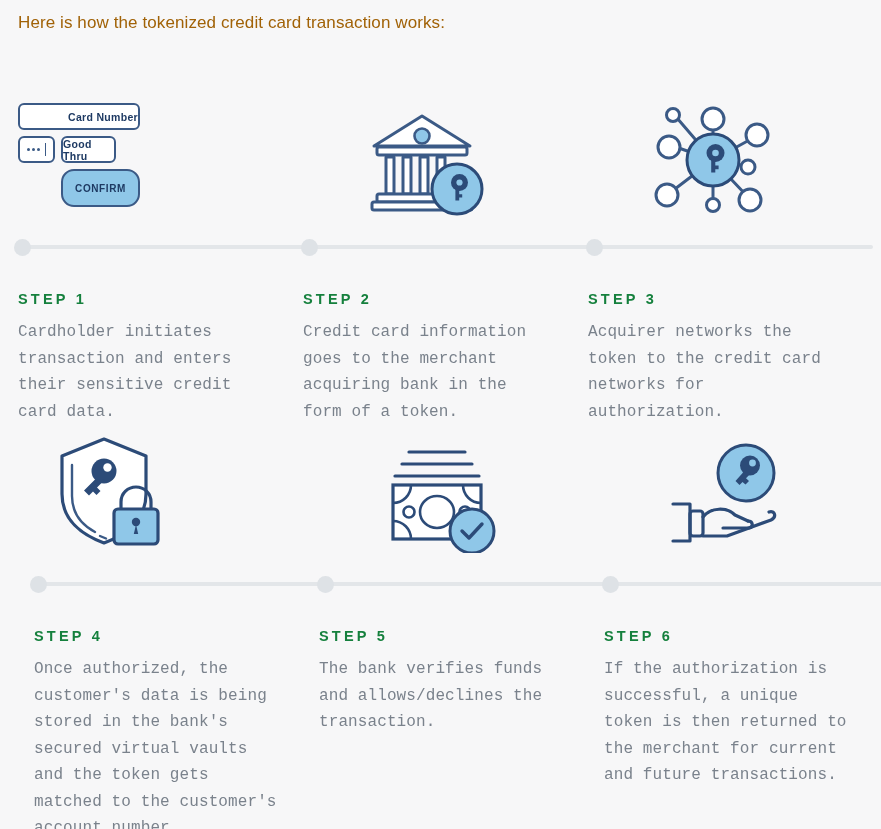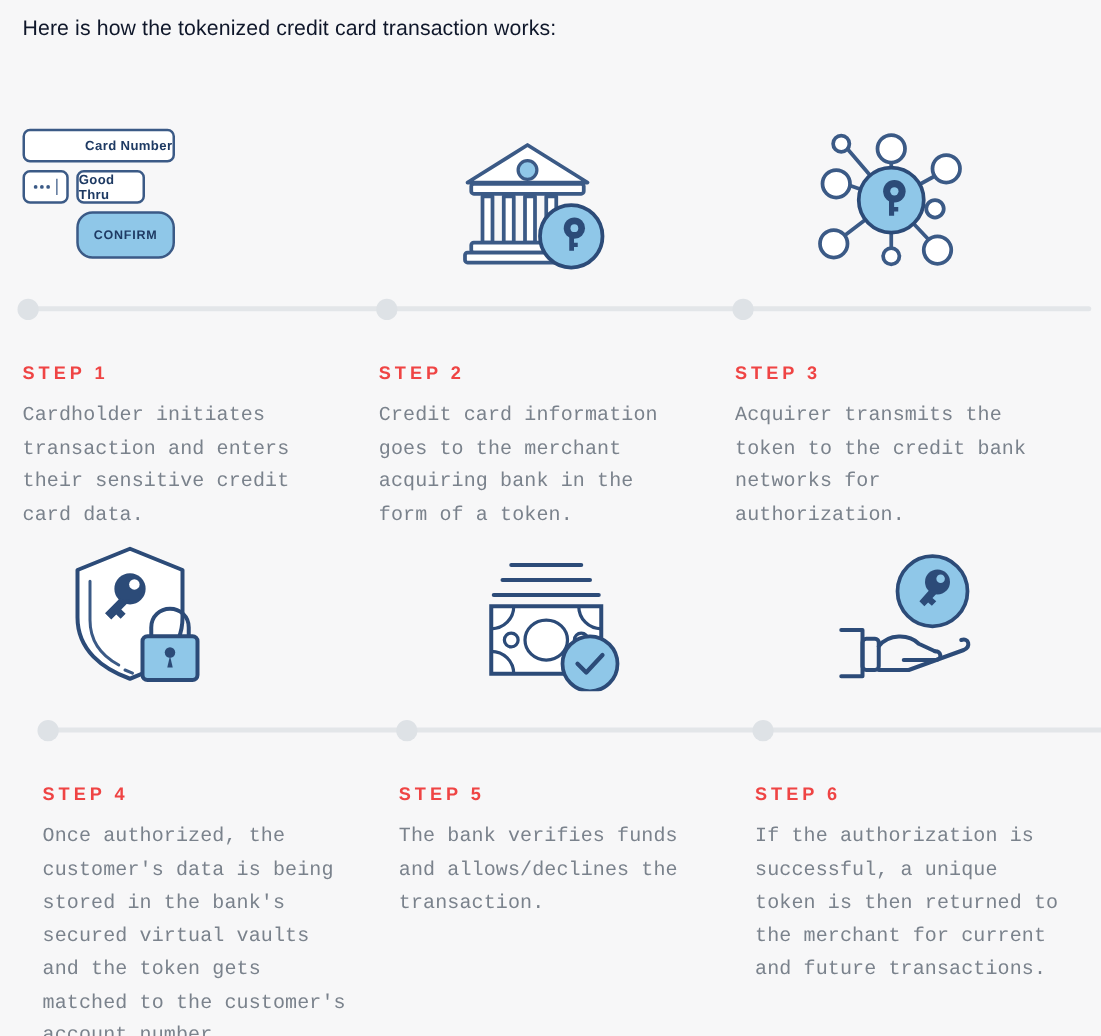--- a/index.html
+++ b/index.html
@@ -20,21 +20,21 @@
     height: 829px;
     background: #f7f7f8;
     box-sizing: border-box;
   }
   .intro {
     position: absolute;
     left: 18px;
     top: 10px;
     font-size: 17px;
     line-height: 26px;
-    color: #0f172a;
+    color: #a16207;
     letter-spacing: 0.1px;
     white-space: nowrap;
   }
 
   
   .row {
     position: absolute;
     left: 0;
     width: 881px;
   }
@@ -111,21 +111,21 @@
   .text-cell.c1 { left: 0px; }
   .text-cell.c2 { left: 285px; }
   .text-cell.c3 { left: 570px; }
   .text-inner {
     margin-left: 18px;
     width: 250px;
   }
   .step-label {
     font-size: 14.5px;
     font-weight: bold;
-    color: #ef4444;
+    color: #15803d;
     letter-spacing: 3.2px;
     margin: 0 0 11px 0;
     line-height: 18px;
   }
   .step-desc {
     font-size: 16px;
     line-height: 26.5px;
     color: #7a828c;
     margin: 0;
     letter-spacing: 0.1px;
@@ -294,21 +294,21 @@
       </div>
       <div class="text-cell c2">
         <div class="text-inner">
           <div class="step-label">STEP 2</div>
           <p class="step-desc">Credit card information goes to the merchant acquiring bank in the form of a token.</p>
         </div>
       </div>
       <div class="text-cell c3">
         <div class="text-inner">
           <div class="step-label">STEP 3</div>
-          <p class="step-desc">Acquirer transmits the token to the credit bank networks for authorization.</p>
+          <p class="step-desc">Acquirer networks the token to the credit card networks for authorization.</p>
         </div>
       </div>
     </div>
 
   </div>
 
   <div class="row row-2">
 
     <div class="icons">
 

